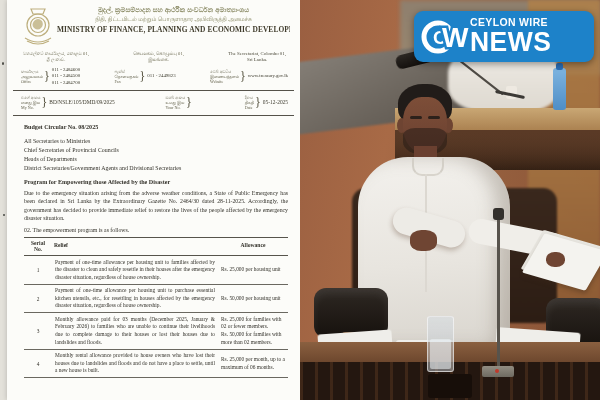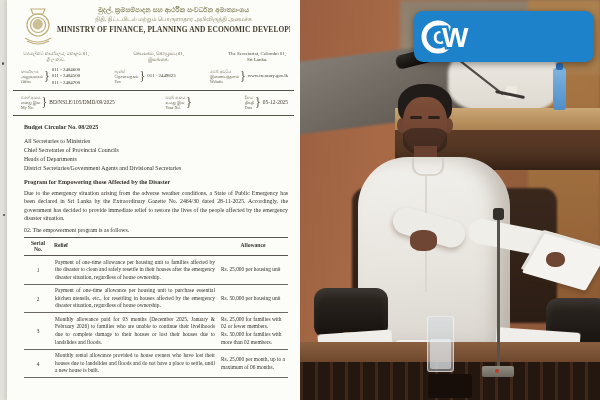--- a/index.html
+++ b/index.html
@@ -298,15 +298,19 @@
     <div class="ph mic-base"></div>
     <div class="ph mic-dot"></div>
   </div>
 
   <div class="logo">
     <svg class="logo-mono" viewBox="0 0 52 44">
       <circle cx="18" cy="22" r="14" fill="none" stroke="#ffffff" stroke-width="5"></circle>
       <text x="13" y="29" font-family="Liberation Sans, sans-serif" font-size="19" font-weight="bold" fill="#ffffff">C</text>
       <text x="22" y="32" font-family="Liberation Sans, sans-serif" font-size="28" font-weight="bold" fill="#ffffff" stroke="#1d82c9" stroke-width="5" paint-order="stroke">W</text>
     </svg>
+    <div class="logo-text">
+      <div class="logo-top">CEYLON WIRE</div>
+      <div class="logo-bottom">NEWS</div>
+    </div>
   </div>
 
 </div>
 
 </body></html>

